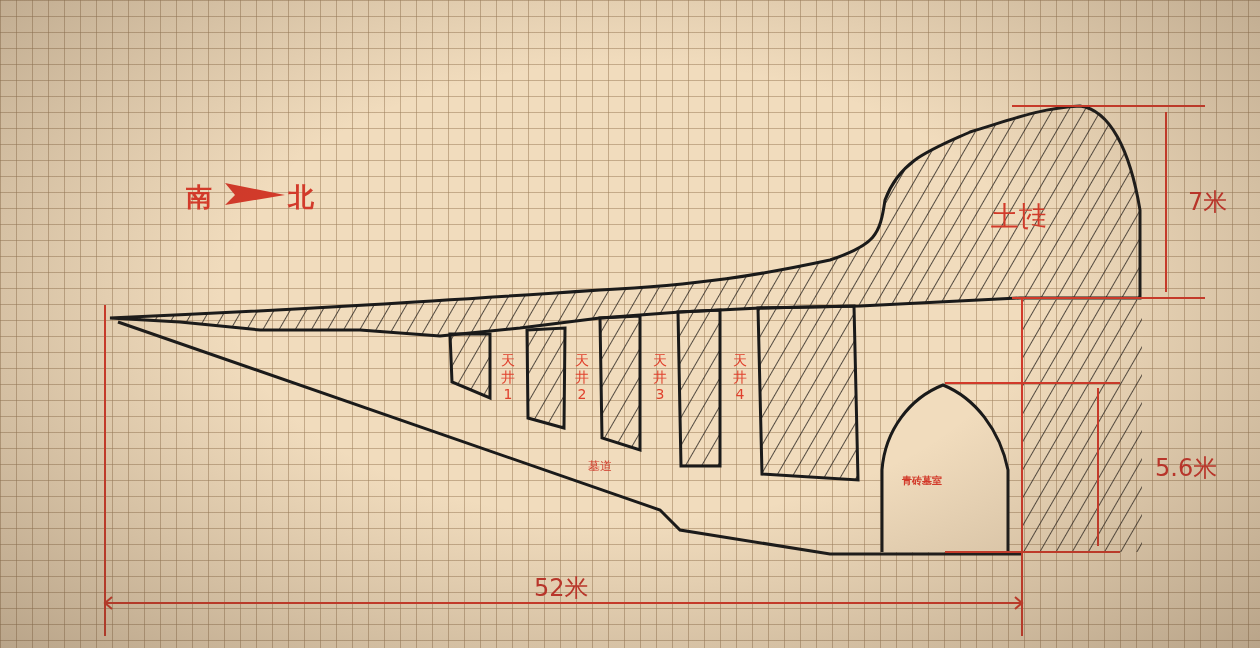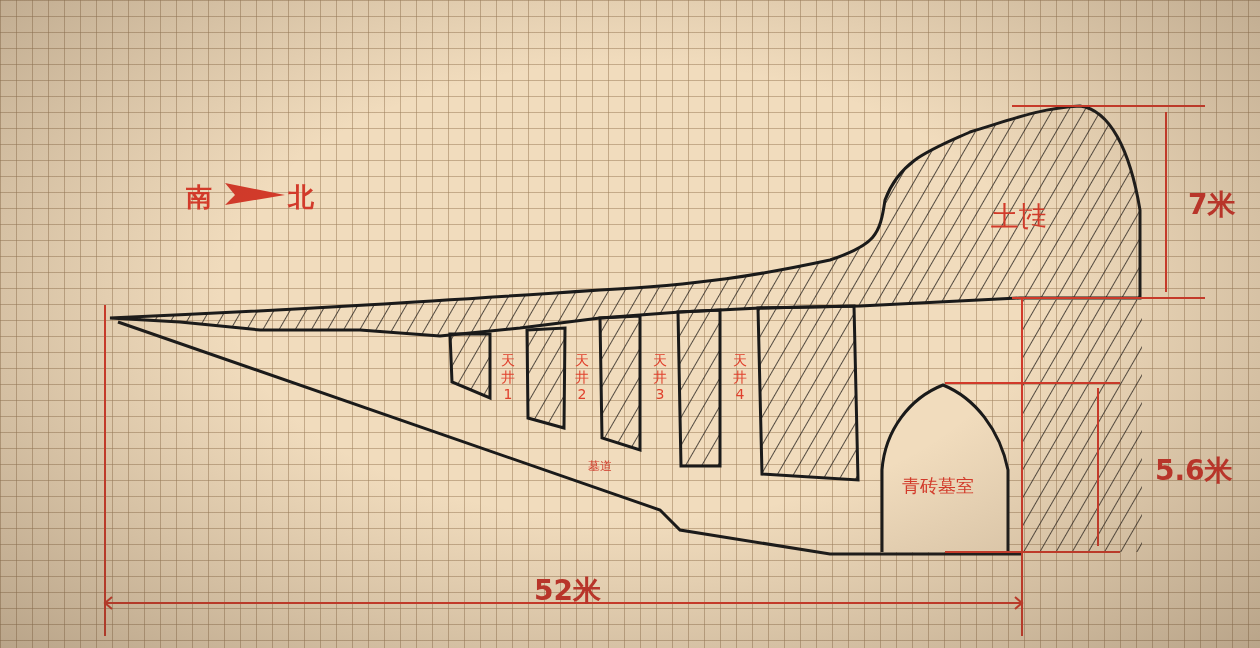--- a/index.html
+++ b/index.html
@@ -9,21 +9,21 @@
     background-image:
       linear-gradient(to right, rgba(160,130,95,0.55) 1px, transparent 1px),
       linear-gradient(to bottom, rgba(160,130,95,0.55) 1px, transparent 1px);
     background-size:16px 16px;}
   .vignette{position:absolute;inset:0;
     background:radial-gradient(ellipse at 50% 45%, rgba(0,0,0,0) 45%, rgba(80,60,40,0.35) 100%);
     pointer-events:none;}
   svg{position:absolute;left:0;top:0;}
   .lbl{position:absolute;color:#d23a2a;font-weight:bold;}
   .shaft-lbl{position:absolute;color:#e0402c;font-size:14px;line-height:17px;text-align:center;width:18px;}
-  .dim{position:absolute;color:#b8352a;font-size:28px;font-weight:bold;}
+  .dim{position:absolute;color:#b8352a;font-size:24px;}
 </style>
 </head>
 <body>
 
 <div class="grid"></div>
 
 <svg width="1260" height="648" viewBox="0 0 1260 648">
   <defs>
     <pattern id="hatch" patternUnits="userSpaceOnUse" width="14" height="14" patternTransform="rotate(30)">
       <line x1="0" y1="0" x2="0" y2="14" stroke="#2a2520" stroke-width="1.6"></line>
@@ -60,21 +60,21 @@
 
   <path d="M225,183 L285,195 L225,205 L235,195 Z" fill="#d23a2a"></path>
 </svg>
 
 <div class="vignette"></div>
 
 <div class="lbl" style="left:186px;top:180px;font-size:26px;">南</div>
 <div class="lbl" style="left:288px;top:180px;font-size:26px;">北</div>
 <div class="lbl" style="left:990px;top:198px;font-size:28px;font-weight:normal;transform:scaleX(-1);">封土</div>
 <div class="lbl" style="left:588px;top:458px;font-size:12px;font-weight:normal;">墓道</div>
-<div class="lbl" style="left:902px;top:474px;font-size:18px;font-weight:normal;">青砖墓室</div>
+<div class="lbl" style="left:902px;top:474px;font-size:10px;font-weight:bold;">青砖墓室</div>
 
 <div class="shaft-lbl" style="left:499px;top:352px;">
   <div>天</div>
   <div>井</div>
   <div>1</div>
 </div>
 <div class="shaft-lbl" style="left:573px;top:352px;">
   <div>天</div>
   <div>井</div>
   <div>2</div>

